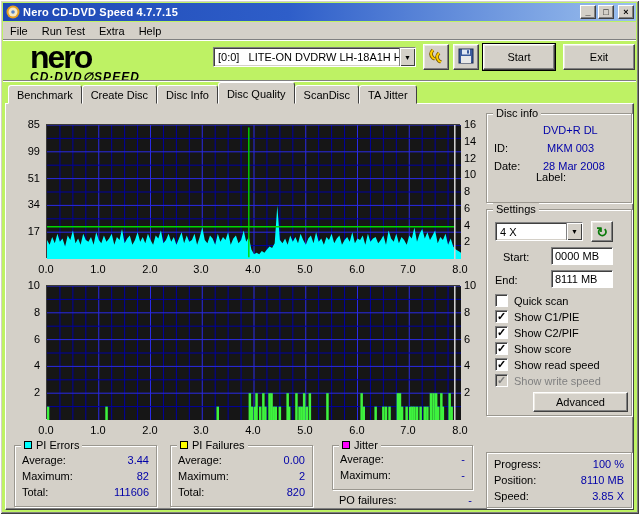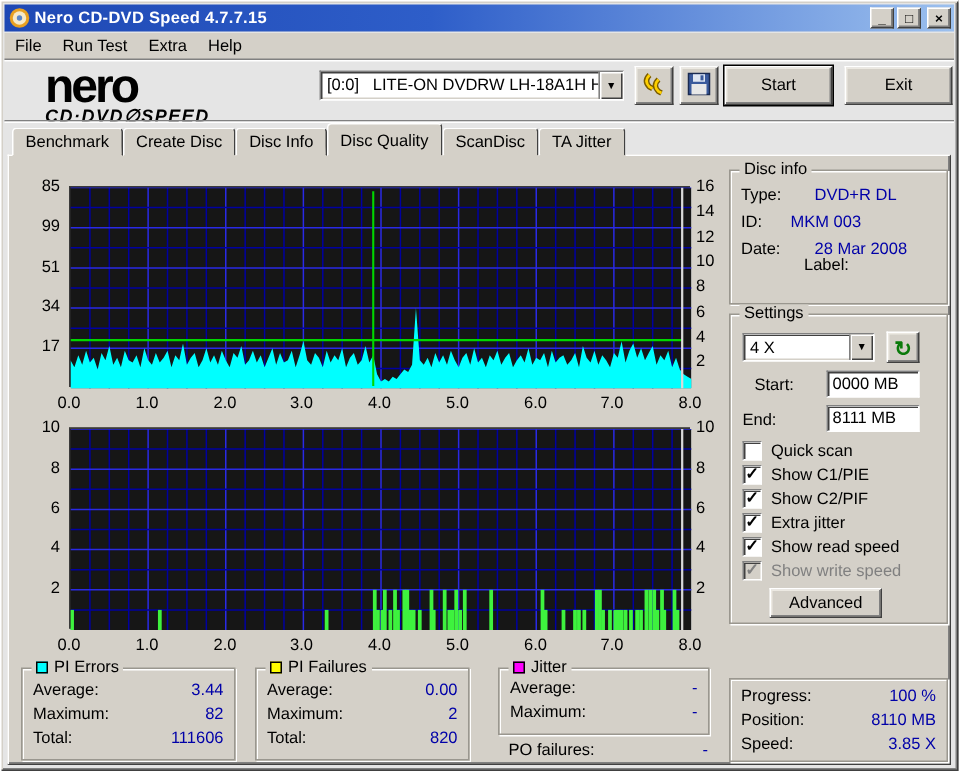--- a/index.html
+++ b/index.html
@@ -1,18 +1,18 @@
 <!DOCTYPE html>
 <html><head>
 <meta charset="utf-8">
 <style>
   html,body{margin:0;padding:0;background:#808080;}
   *{box-sizing:border-box;}
   .window{
-    position:relative;width:639px;height:514px;background:#e5e5e5;
+    position:relative;width:639px;height:514px;background:#bef264;
     font-family:"Liberation Sans",sans-serif;font-size:11px;color:#000;
     box-shadow:inset 1px 1px 0 #ffffff,inset -1px -1px 0 #404040,inset 2px 2px 0 #d4d0c8,inset -2px -2px 0 #808080;
     overflow:hidden;
   }
   .titlebar{
     position:absolute;left:3px;top:3px;width:633px;height:18px;
     background:linear-gradient(90deg,#1e48b4 0%,#2e5ec9 45%,#9cc0ee 100%);
     display:flex;align-items:center;padding:0 2px;color:#fff;font-weight:bold;
   }
   .titlebar .app-icon{width:14px;height:14px;margin:0 3px 0 1px;flex:0 0 auto;}
@@ -392,30 +392,27 @@
         <span class="val">-</span>
       </div>
   </div>
   <div class="srow" style="left:339px;top:494px;width:133px;z-index:5;">
     <span class="lab">PO failures:</span>
     <span class="val">-</span>
   </div>
 
   <div class="gb" style="left:486px;top:113px;width:146px;height:90px;">
     <span class="legend">Disc info</span>
-    <div class="srow" style="top:10px;">
-        <span class="lab">Type:</span>
-      </div>
     <div class="srow" style="top:10px;left:56px;">
         <span class="val" style="text-align:left;">DVD+R DL</span>
       </div>
     <div class="srow" style="top:28px;">
         <span class="lab">ID:</span>
       </div>
-    <div class="srow" style="top:28px;left:40px;">
+    <div class="srow" style="top:28px;left:60px;">
         <span class="val" style="text-align:left;">MKM 003</span>
       </div>
     <div class="srow" style="top:46px;">
         <span class="lab">Date:</span>
       </div>
     <div class="srow" style="top:46px;left:56px;">
         <span class="val" style="text-align:left;">28 Mar 2008</span>
       </div>
     <div class="srow" style="top:57px;padding-left:42px;">
         <span class="lab">Label:</span>
@@ -446,31 +443,31 @@
     <div class="checkrow" style="left:8px;top:100px;">
       <span class="checkbox checked">✓</span>
       <span class="cblabel">Show C1/PIE</span>
     </div>
     <div class="checkrow" style="left:8px;top:116px;">
       <span class="checkbox checked">✓</span>
       <span class="cblabel">Show C2/PIF</span>
     </div>
     <div class="checkrow" style="left:8px;top:132px;">
       <span class="checkbox checked">✓</span>
-      <span class="cblabel">Extra jitter</span>
+      <span class="cblabel">Show score</span>
     </div>
     <div class="checkrow" style="left:8px;top:148px;">
       <span class="checkbox checked">✓</span>
       <span class="cblabel">Show read speed</span>
     </div>
     <div class="checkrow disabled" style="left:8px;top:164px;">
       <span class="checkbox checked disabled">✓</span>
       <span class="cblabel">Show write speed</span>
     </div>
-    <div class="btn" style="left:26px;top:182px;width:75px;height:20px;">Advanced</div>
+    <div class="btn" style="left:46px;top:182px;width:95px;height:20px;">Advanced</div>
   </div>
 
 
   <div class="gb" style="left:486px;top:452px;width:146px;height:56px;">
     <div class="srow" style="top:5px;">
         <span class="lab">Progress:</span>
         <span class="val">100 %</span>
       </div>
     <div class="srow" style="top:21px;">
         <span class="lab">Position:</span>

